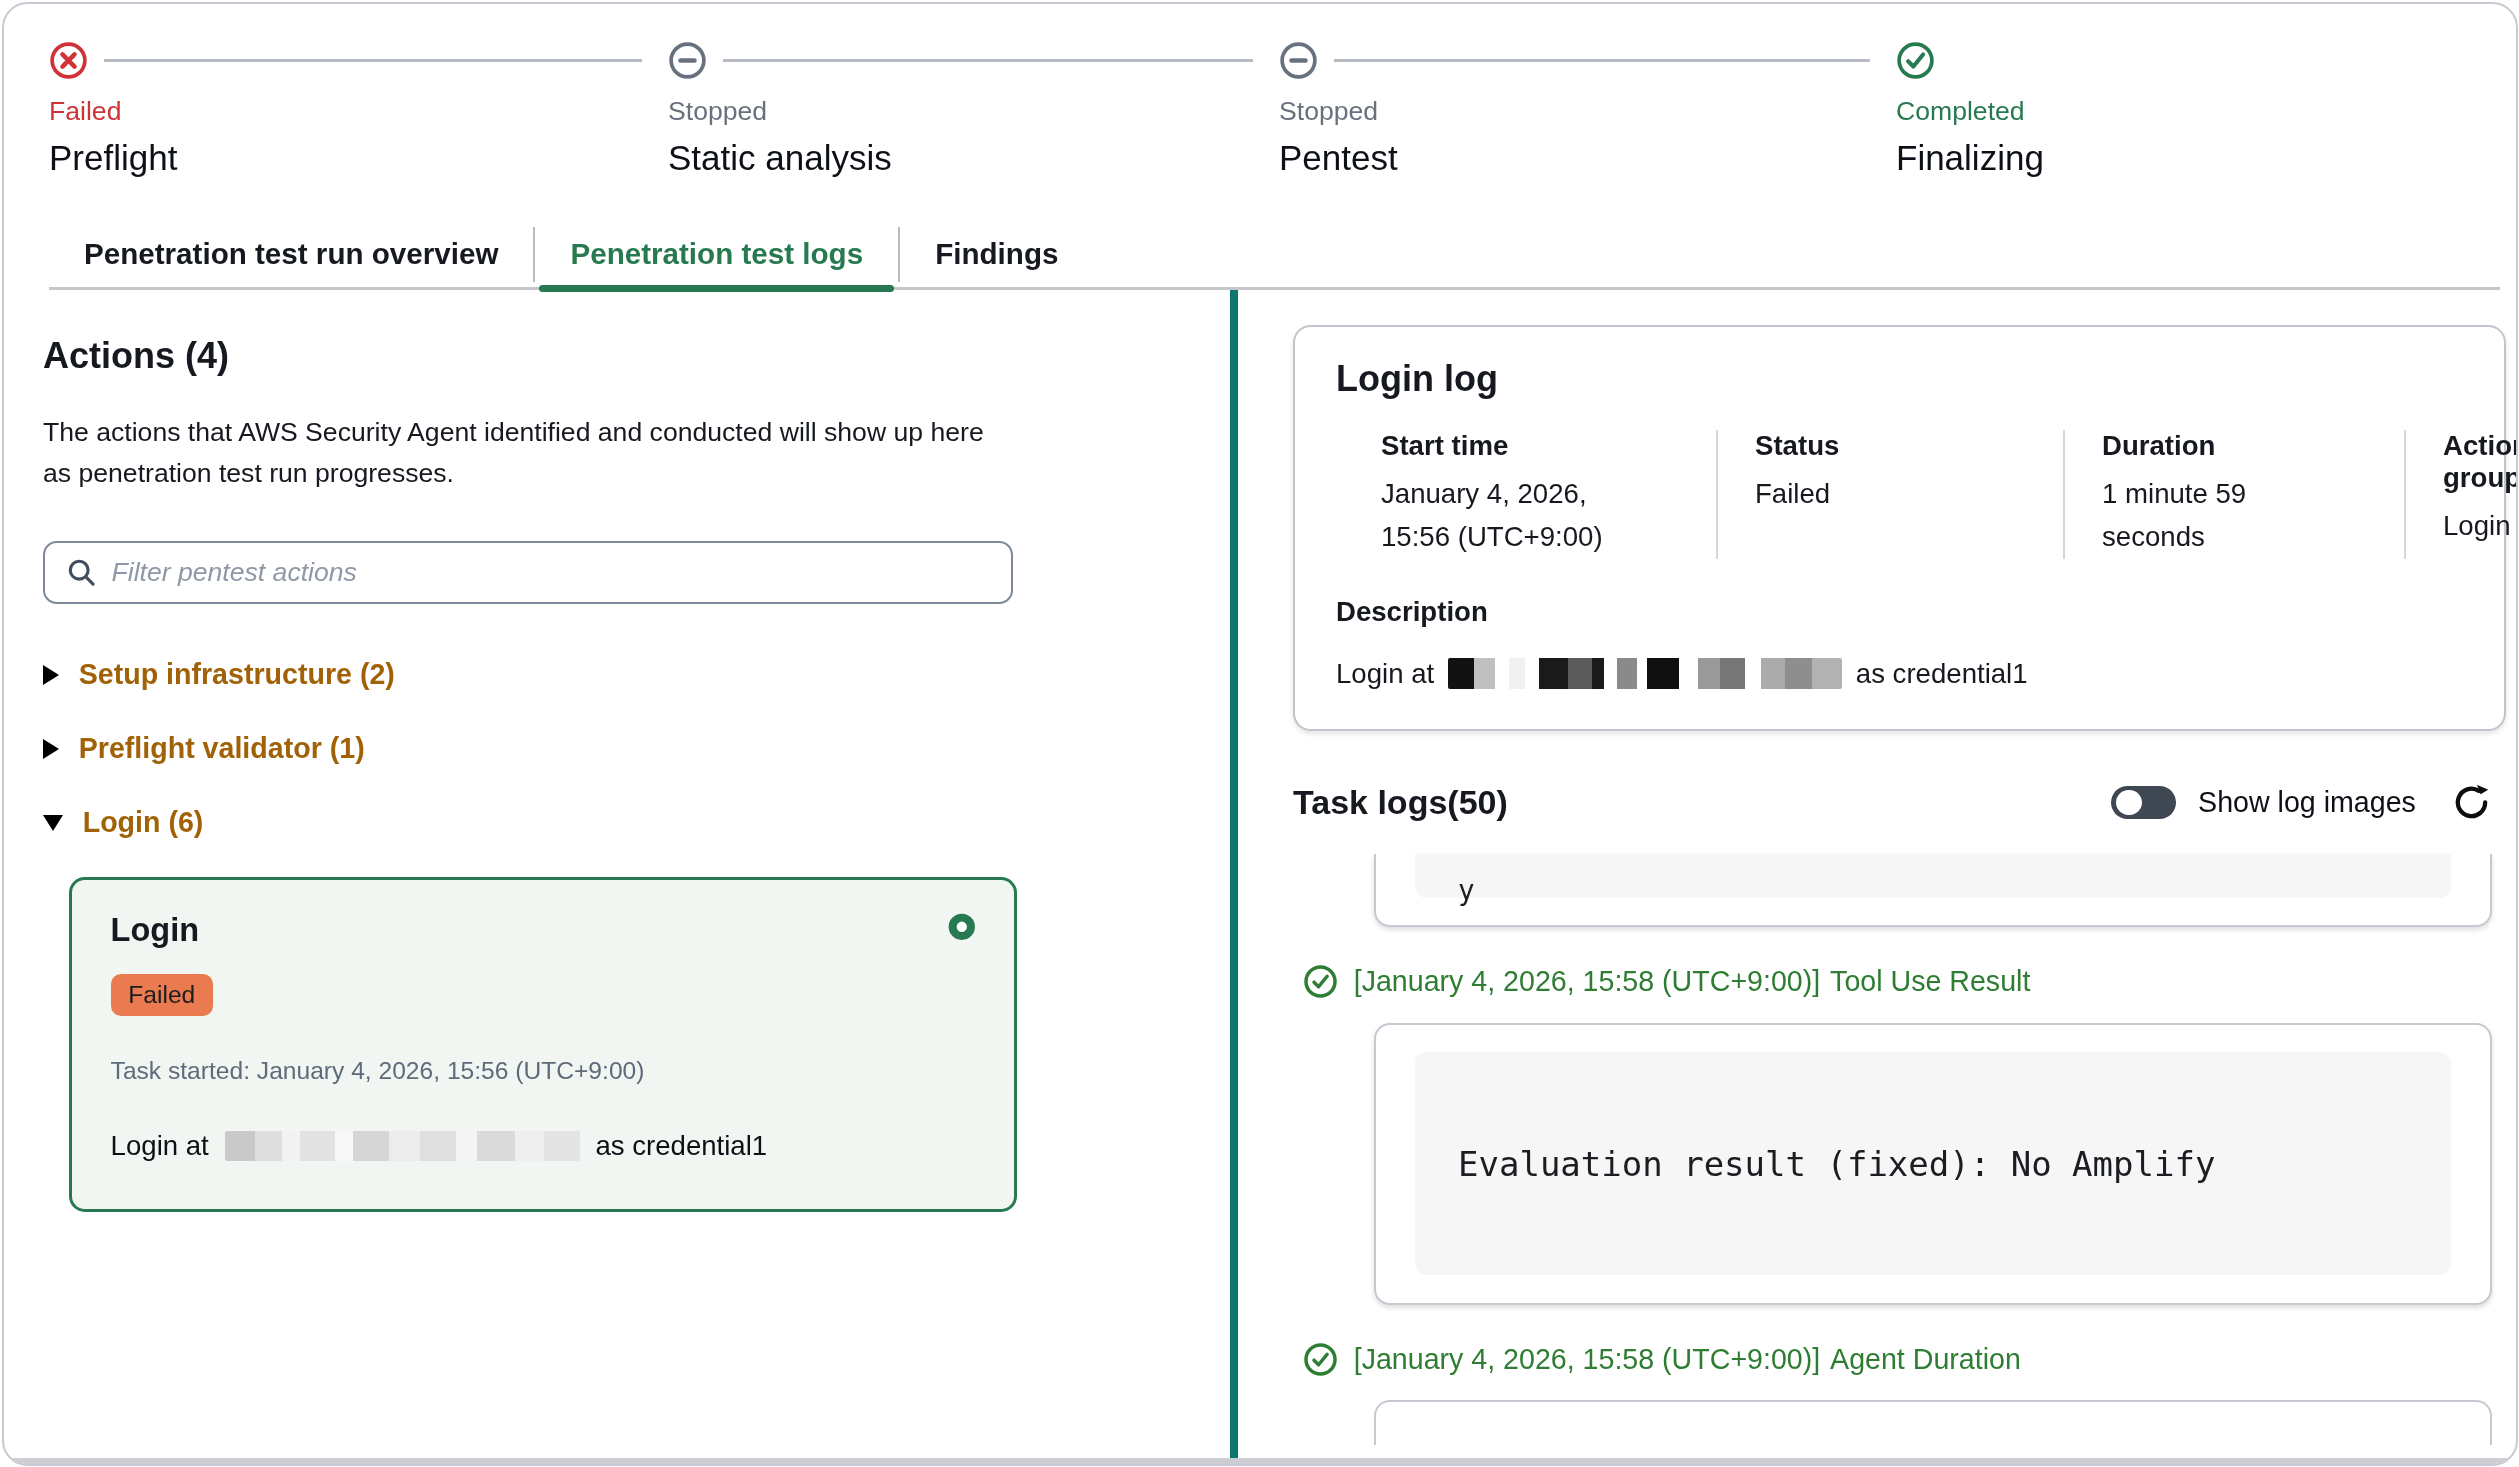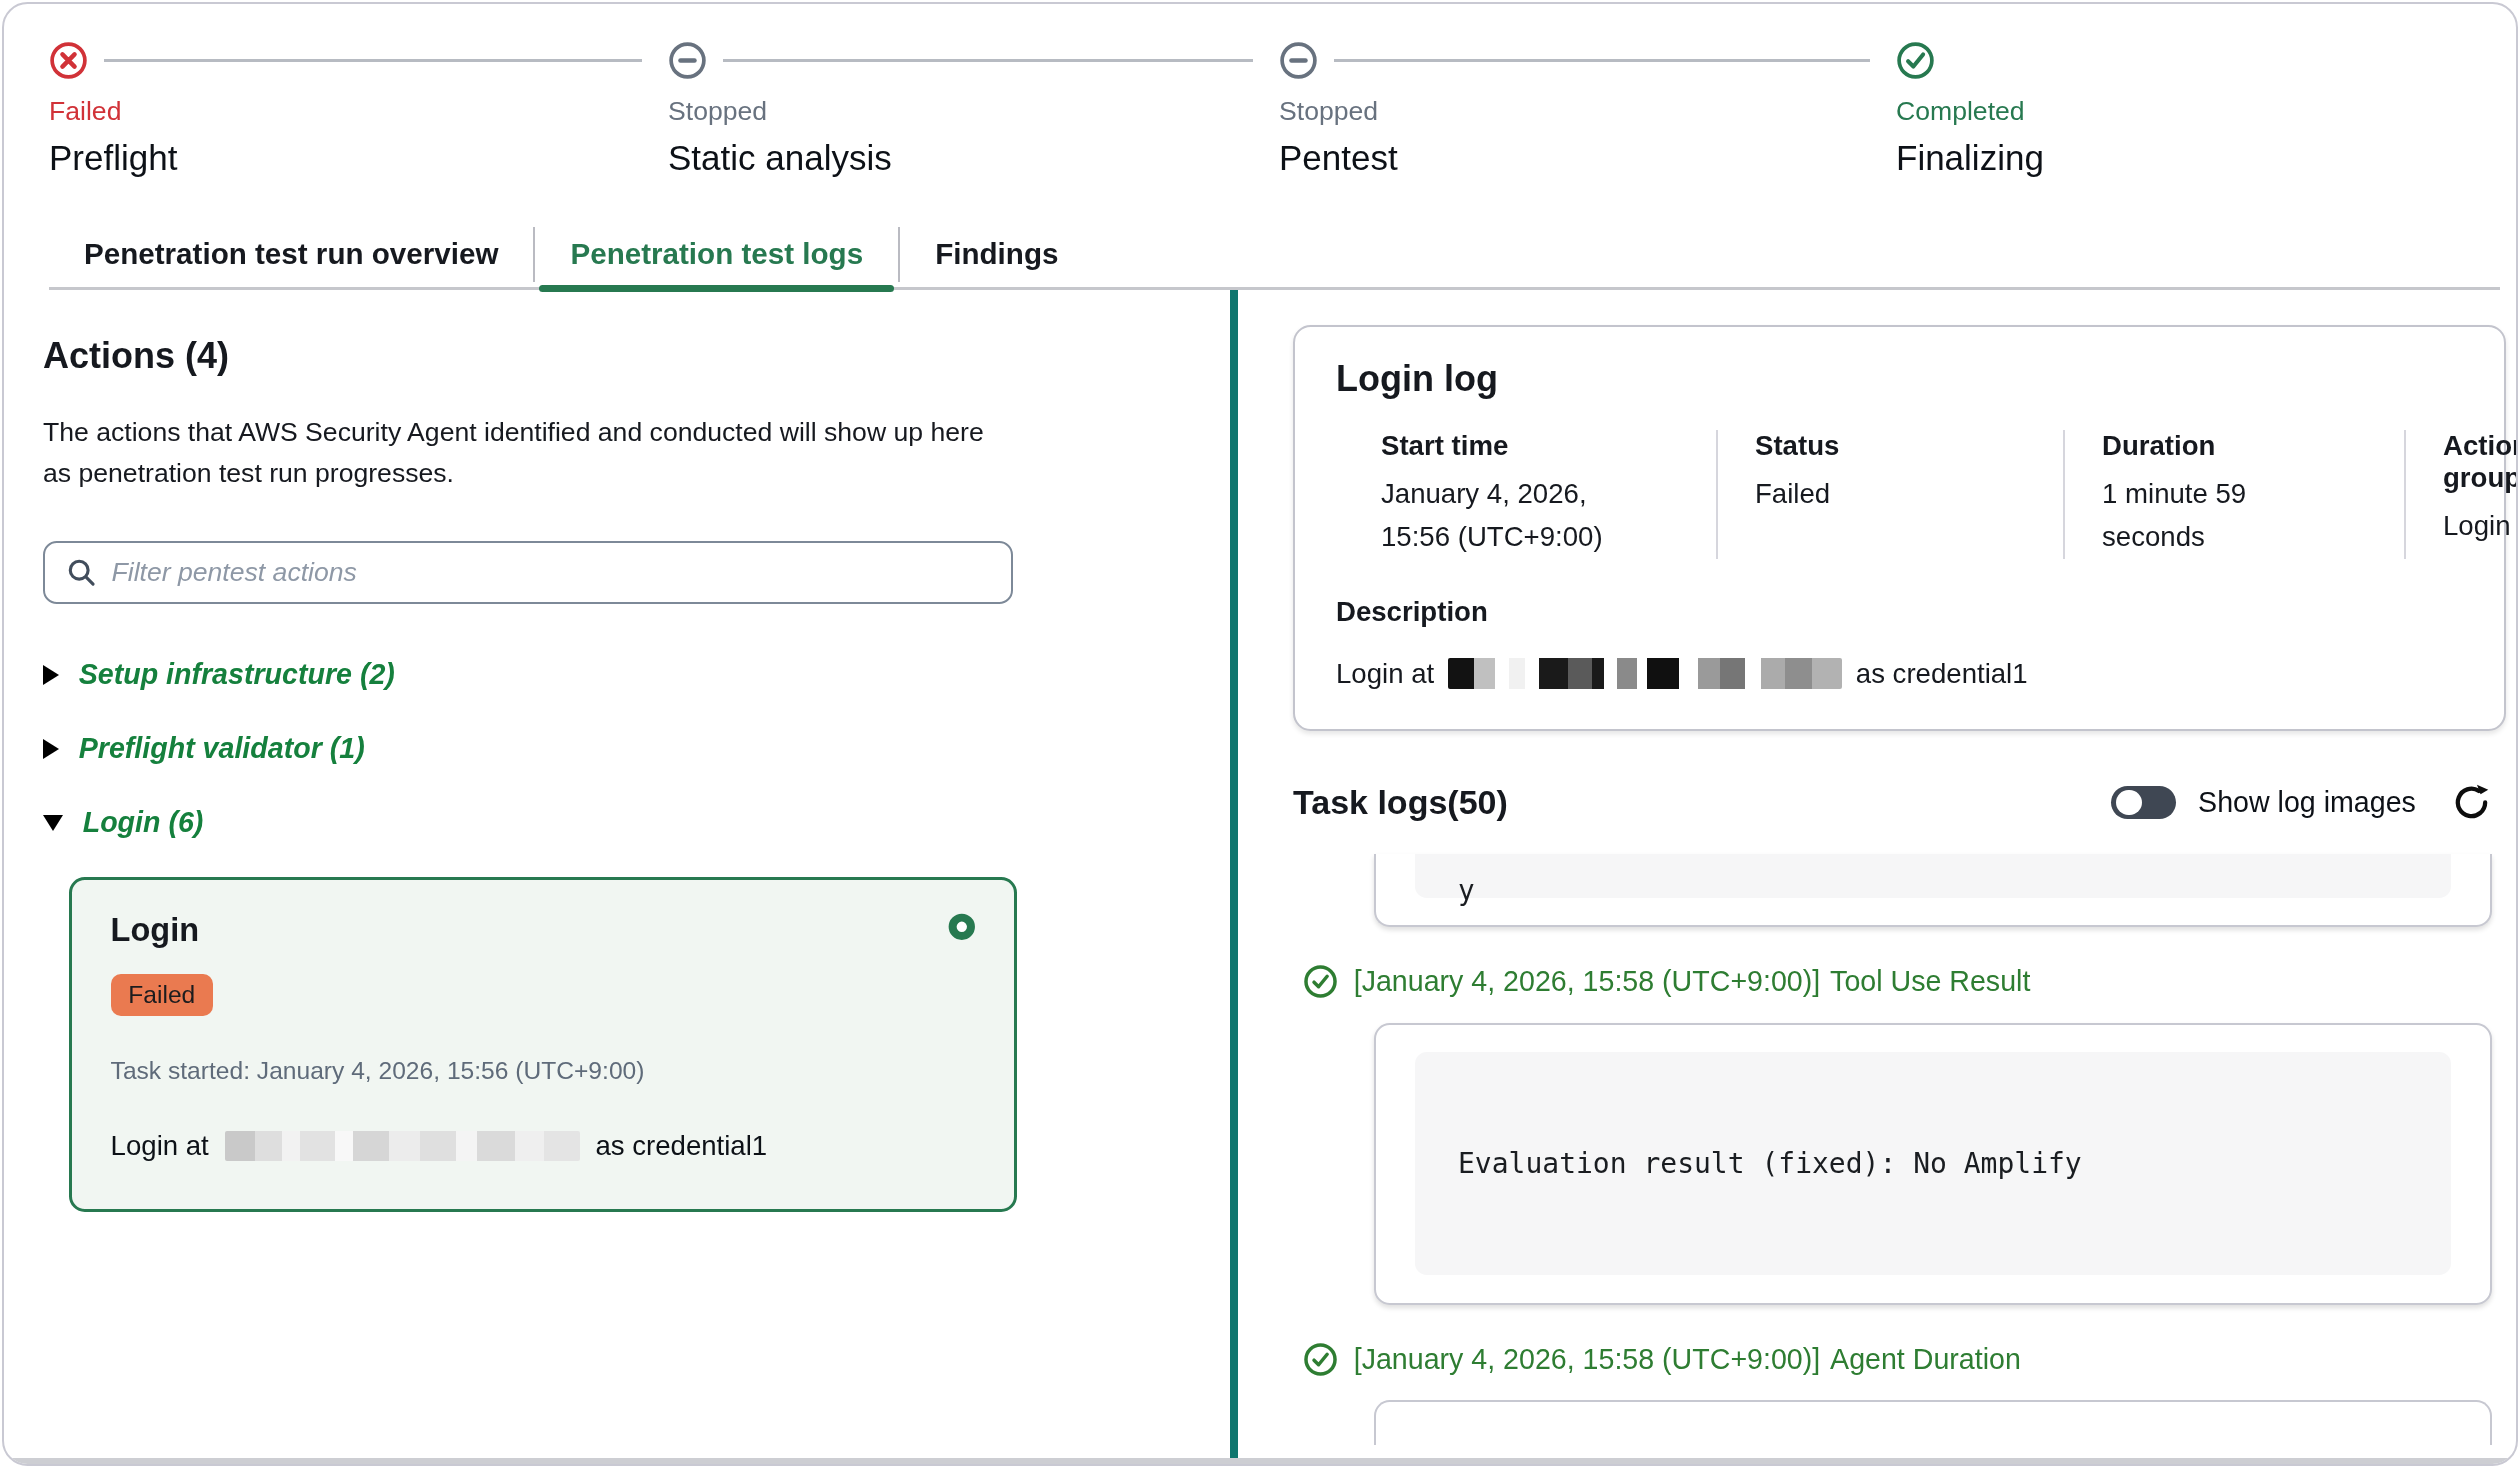--- a/index.html
+++ b/index.html
@@ -39,21 +39,21 @@
   
   .actions-title { font-size:36px; font-weight:700; }
   .actions-desc { margin-top:35px; font-size:26.6px; line-height:1.55; color:#16191f; max-width:975px; }
   .filter-box { margin-top:47px; height:63px; width:970px; border:2px solid #7d8998; border-radius:13.8px; display:flex; align-items:center; padding:0 19.7px; background:#fff; }
   .filter-box svg { flex:0 0 auto; }
   .filter-input { border:0; outline:none; flex:1; margin-left:13.8px; font-size:26.6px; font-family:"Liberation Sans", sans-serif; color:#16191f; background:transparent; }
   .filter-input::placeholder { color:#8e98a6; font-style:italic; }
 
   .tree { margin-top:51px; }
   .tree-row { display:flex; align-items:center; gap:19.7px; margin-bottom:35px; height:39px; cursor:pointer; }
-  .tree-label { font-size:28.6px; font-weight:700; color:#15803d;font-style:italic; }
+  .tree-label { font-size:28.6px; font-weight:700; color:#a16207; }
   .caret-right { width:0; height:0; border-top:10.8px solid transparent; border-bottom:10.8px solid transparent; border-left:16.7px solid #000; }
   .caret-down  { width:0; height:0; border-left:10.8px solid transparent; border-right:10.8px solid transparent; border-top:16.7px solid #000; }
 
   .action-card { position:relative; margin:25.6px 0 0 25.6px; width:948px; height:335px;
     background:#f1f6f2; border:3px solid var(--green); border-radius:15.8px; padding:31.5px 39px; cursor:pointer; }
   .action-card h3 { font-size:32.5px; font-weight:700; }
   .card-radio { position:absolute; top:31.5px; right:37px; }
   .badge { display:inline-block; margin-top:25.6px; background:var(--orange); color:#1c1c1e; font-size:24.6px; padding:6.9px 17.7px; border-radius:9.9px; }
   .task-started { margin-top:41px; font-size:24.6px; color:#5f6b7a; }
   .card-login-line { margin-top:45px; font-size:27.6px; color:#0d1117; display:flex; align-items:center; gap:15.8px; }
@@ -92,21 +92,21 @@
     box-shadow:0 3px 4.9px rgba(0,0,0,.13); }
   .log-card.partial { position:relative; height:73px; border-top:0; border-radius:0 0 15.8px 15.8px; overflow:hidden; }
   .partial-inner { position:absolute; top:-37px; left:39px; right:39px; height:81px; background:#f6f6f7; border-radius:11.8px;
     font-family:"DejaVu Sans Mono", monospace; font-size:27.6px; color:#1a1d21; padding-left:43px; }
   .partial-inner span { position:relative; top:57px; }
   .log-entry { display:flex; align-items:center; gap:15.8px; margin:37px 0 23.6px 9.9px; }
   .log-entry .check { flex:0 0 auto; }
   .log-entry-text { font-size:28.6px; color:var(--loggreen); display:flex; gap:9.9px; cursor:pointer; }
   .log-card.body { padding:27.6px 39px; }
   .code-block { background:#f6f6f7; border-radius:11.8px; height:223px; display:flex; align-items:center; padding-left:43px;
-    font-family:"DejaVu Sans Mono", monospace; font-size:28px; color:#1a1d21; }
+    font-family:"DejaVu Sans Mono", monospace; font-size:34px; color:#1a1d21; }
   .log-card.cut { height:45px; border-bottom:0; border-radius:15.8px 15.8px 0 0; box-shadow:none; }
 
   .bottom-strip { position:absolute; left:0; right:0; bottom:0; height:5.9px; background:#cdced3; z-index:6; }
 </style>
 </head>
 <body>
 
 <div class="window">
 
   <div class="stepper">

